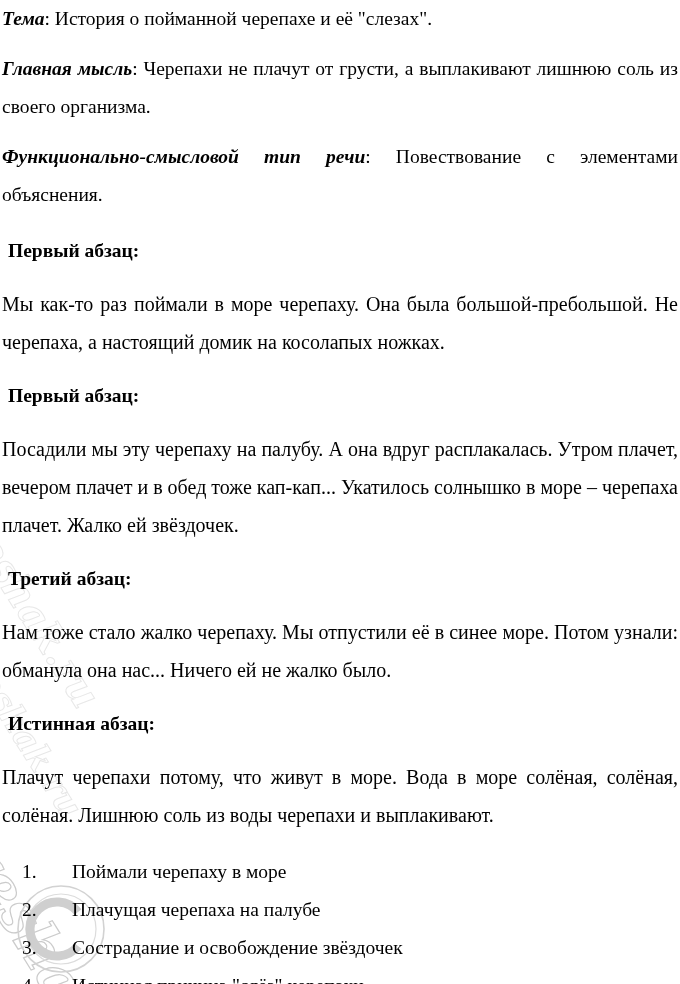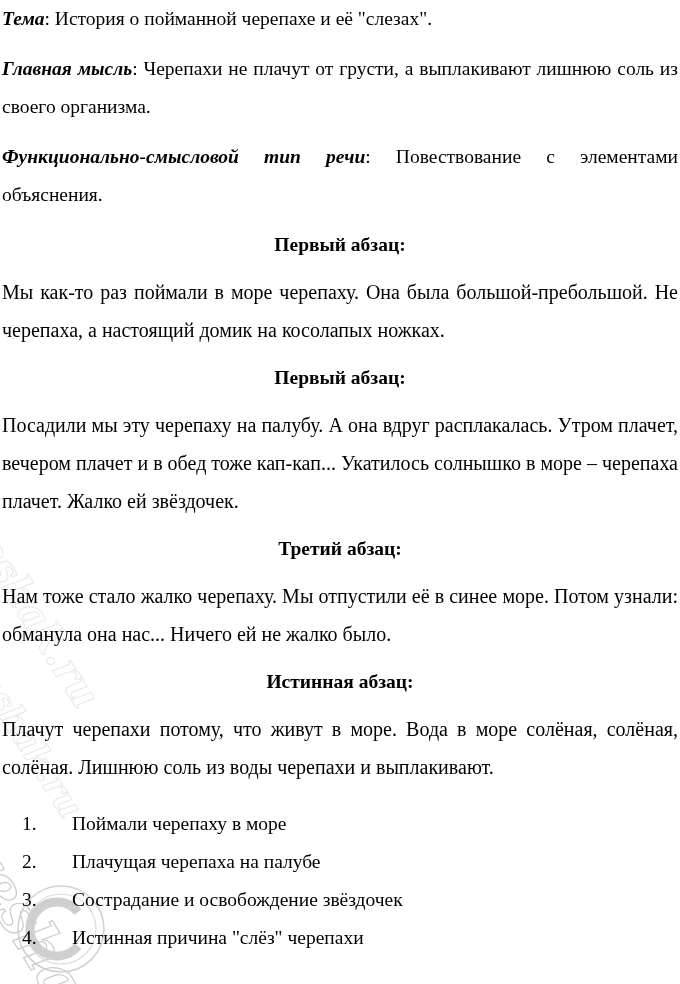--- a/index.html
+++ b/index.html
@@ -45,23 +45,23 @@
   }
   .lead .label {
     font-weight: bold;
     font-style: italic;
   }
 
   .heading {
     font-size: 19.5px;
     line-height: 38px;
     font-weight: bold;
-    margin: 0;
-    padding: 0;
-    text-align: center;
+    margin: 6px;
+    padding: 0;
+    text-align: left;
   }
 
   .para {
     font-size: 20px;
     line-height: 38px;
     text-align: justify;
     text-justify: inter-word;
     margin: 0;
     padding: 0;
   }

